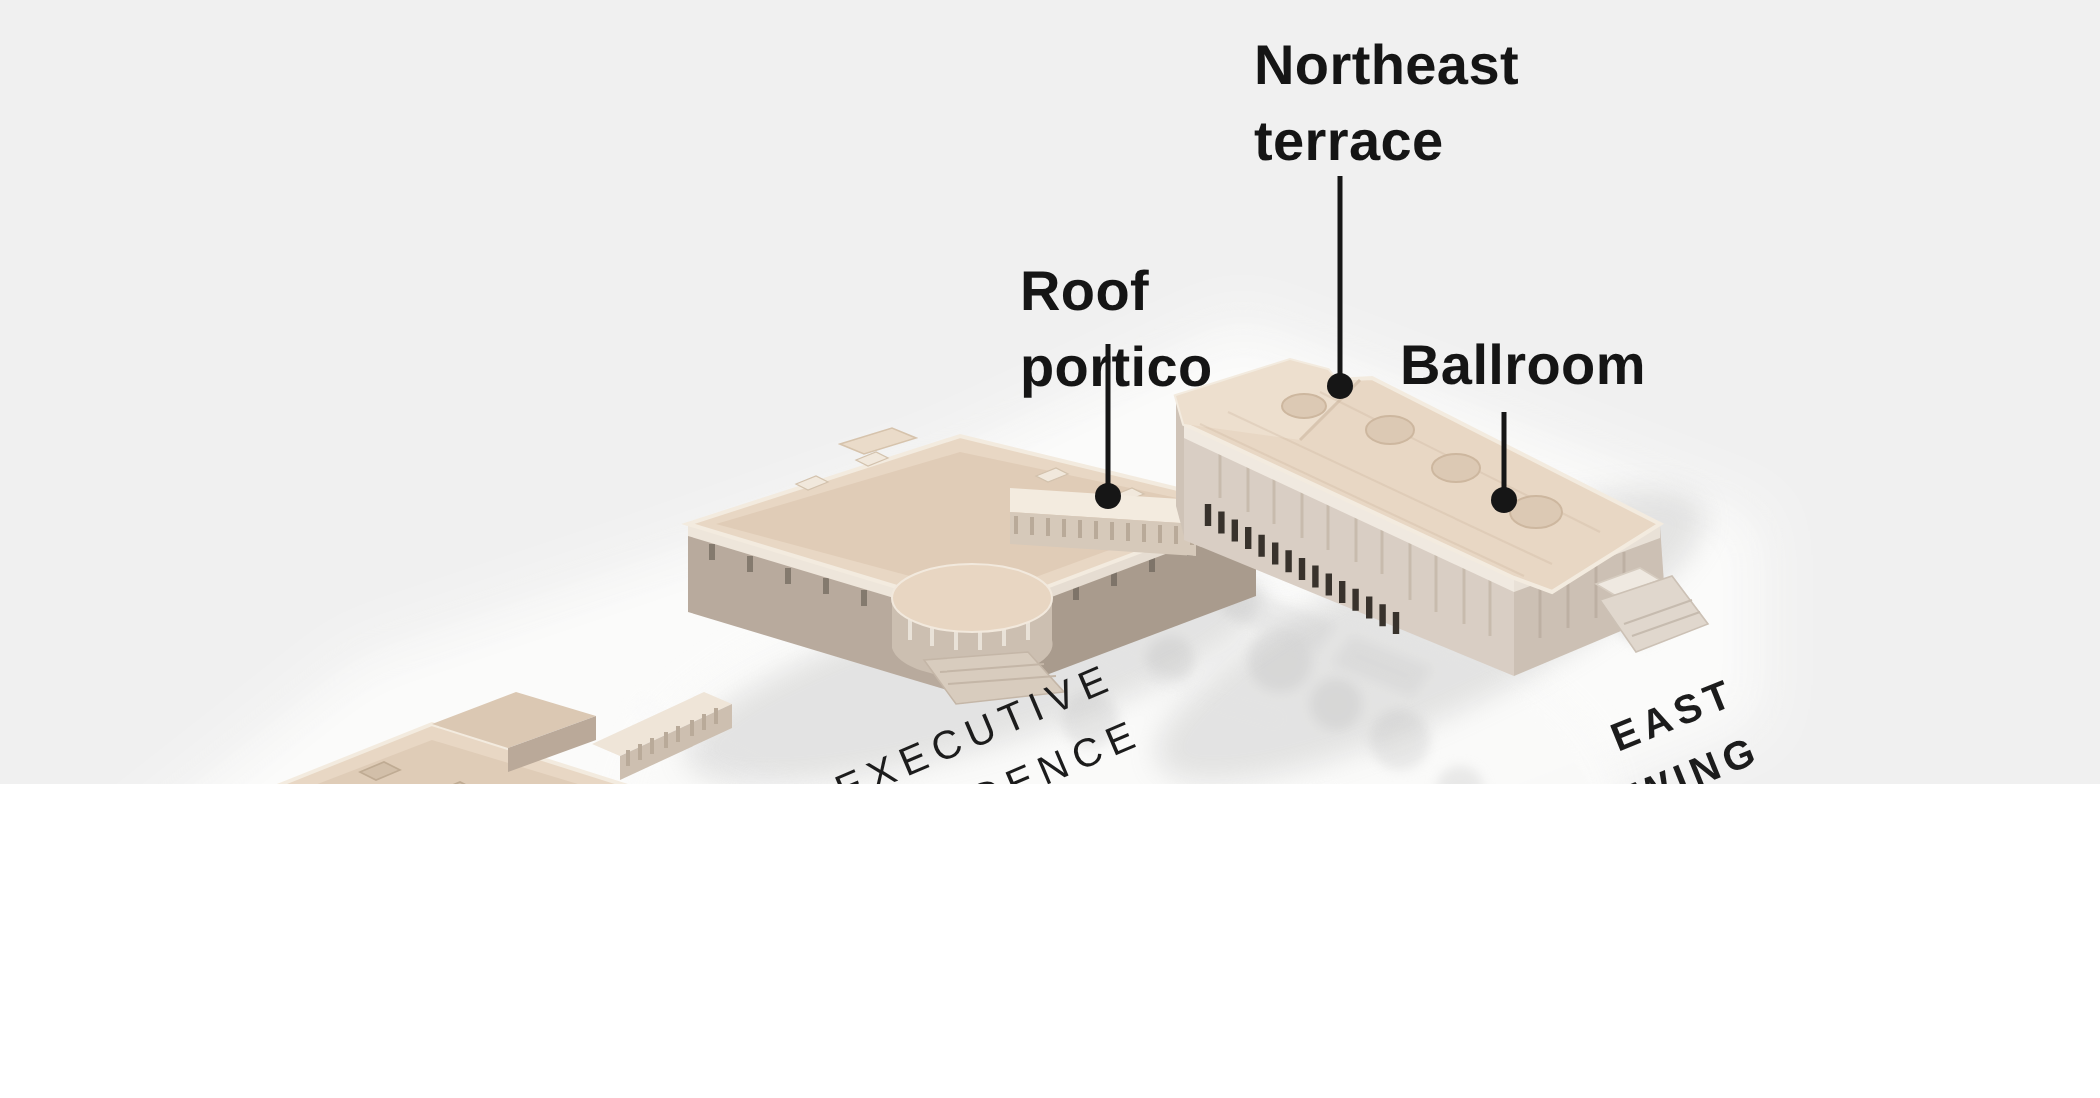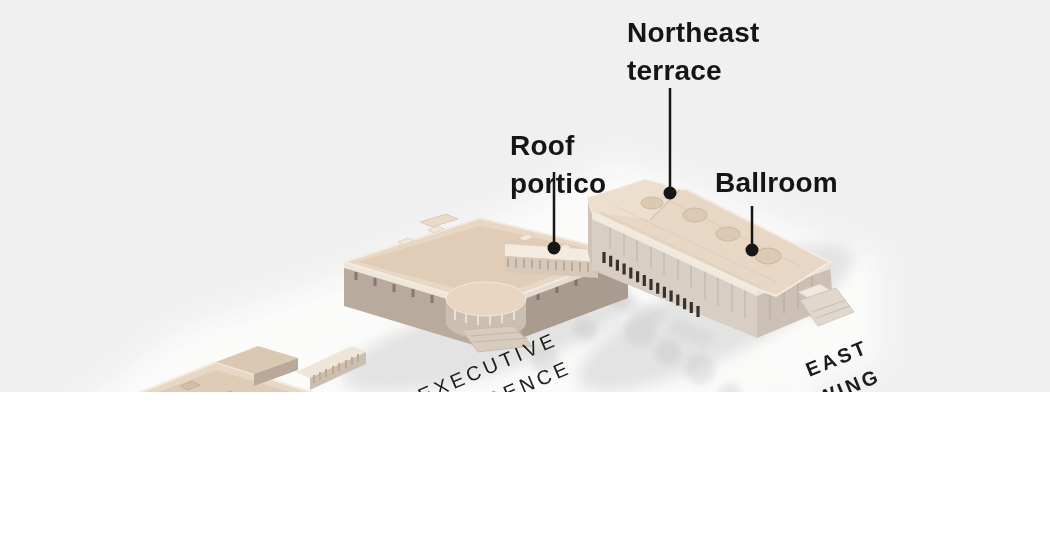--- a/index.html
+++ b/index.html
@@ -31,21 +31,21 @@
     text-align:center;
     white-space:nowrap;
     transform-origin:center center;
   }
   .terrain.bold{font-weight:700;letter-spacing:3px;}
   #lbl-exec{left:494px;top:382px;transform:translate(-50%,-50%) rotate(-23deg);}
   #lbl-west{left:250px;top:500px;transform:translate(-50%,-50%) rotate(-20deg);}
   #lbl-east{left:843px;top:373px;transform:translate(-50%,-50%) rotate(-22deg);}
   #lbl-roof-terrace{left:510px;top:88px;margin-top:39px;}
   #lbl-ne-portico{left:627px;top:14px;}
-  #lbl-ballroom{left:715px;top:164px;}
+  #lbl-ballroom{left:700px;top:164px;}
 </style>
 </head>
 <body>
 
 <div class="stage">
 
   <svg width="1050" height="549" viewBox="0 0 1050 549">
     <defs>
       <filter id="blurBig" x="-40%" y="-40%" width="180%" height="180%">
           <feGaussianBlur stdDeviation="14"></feGaussianBlur>

